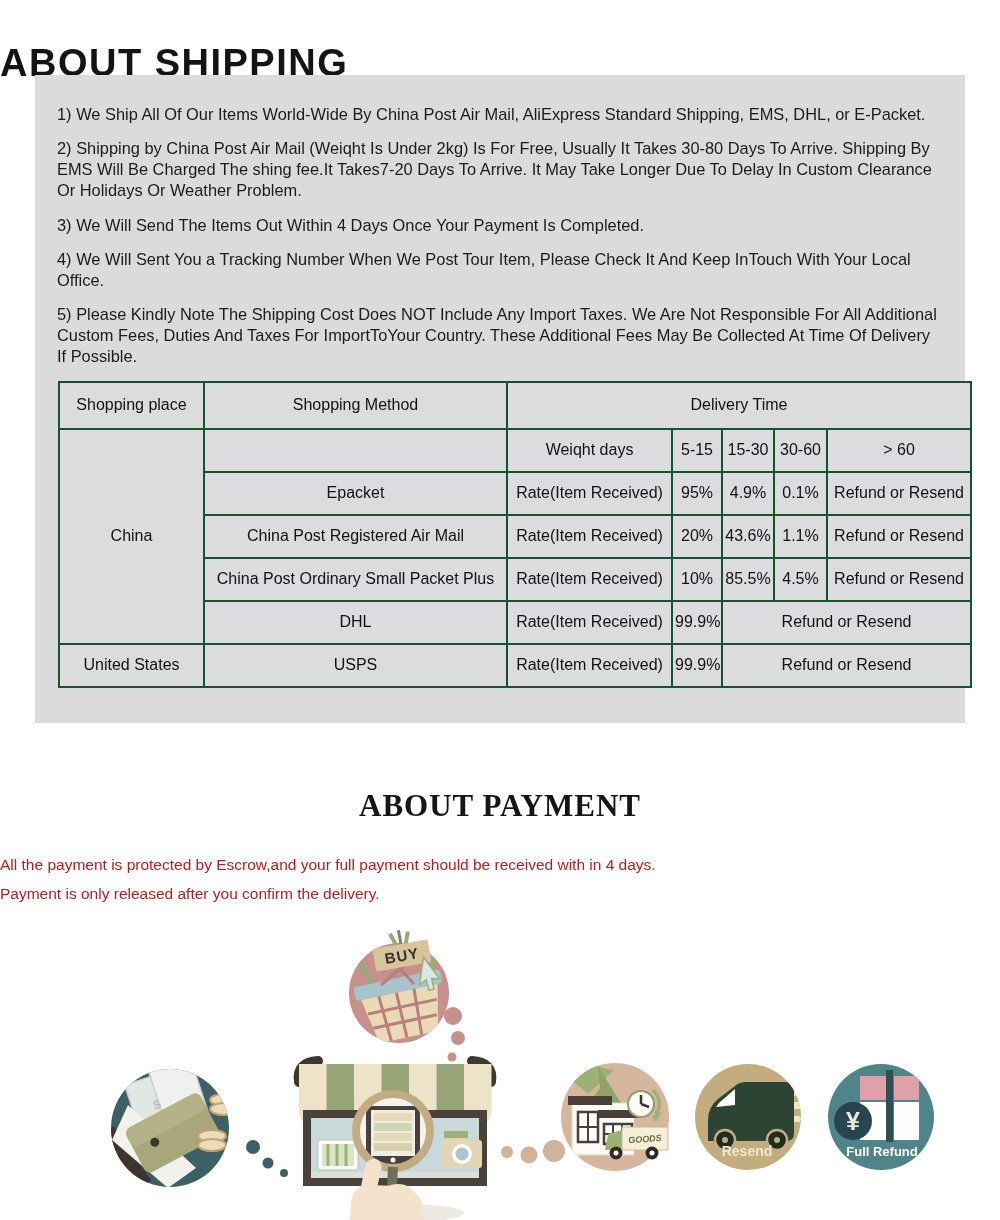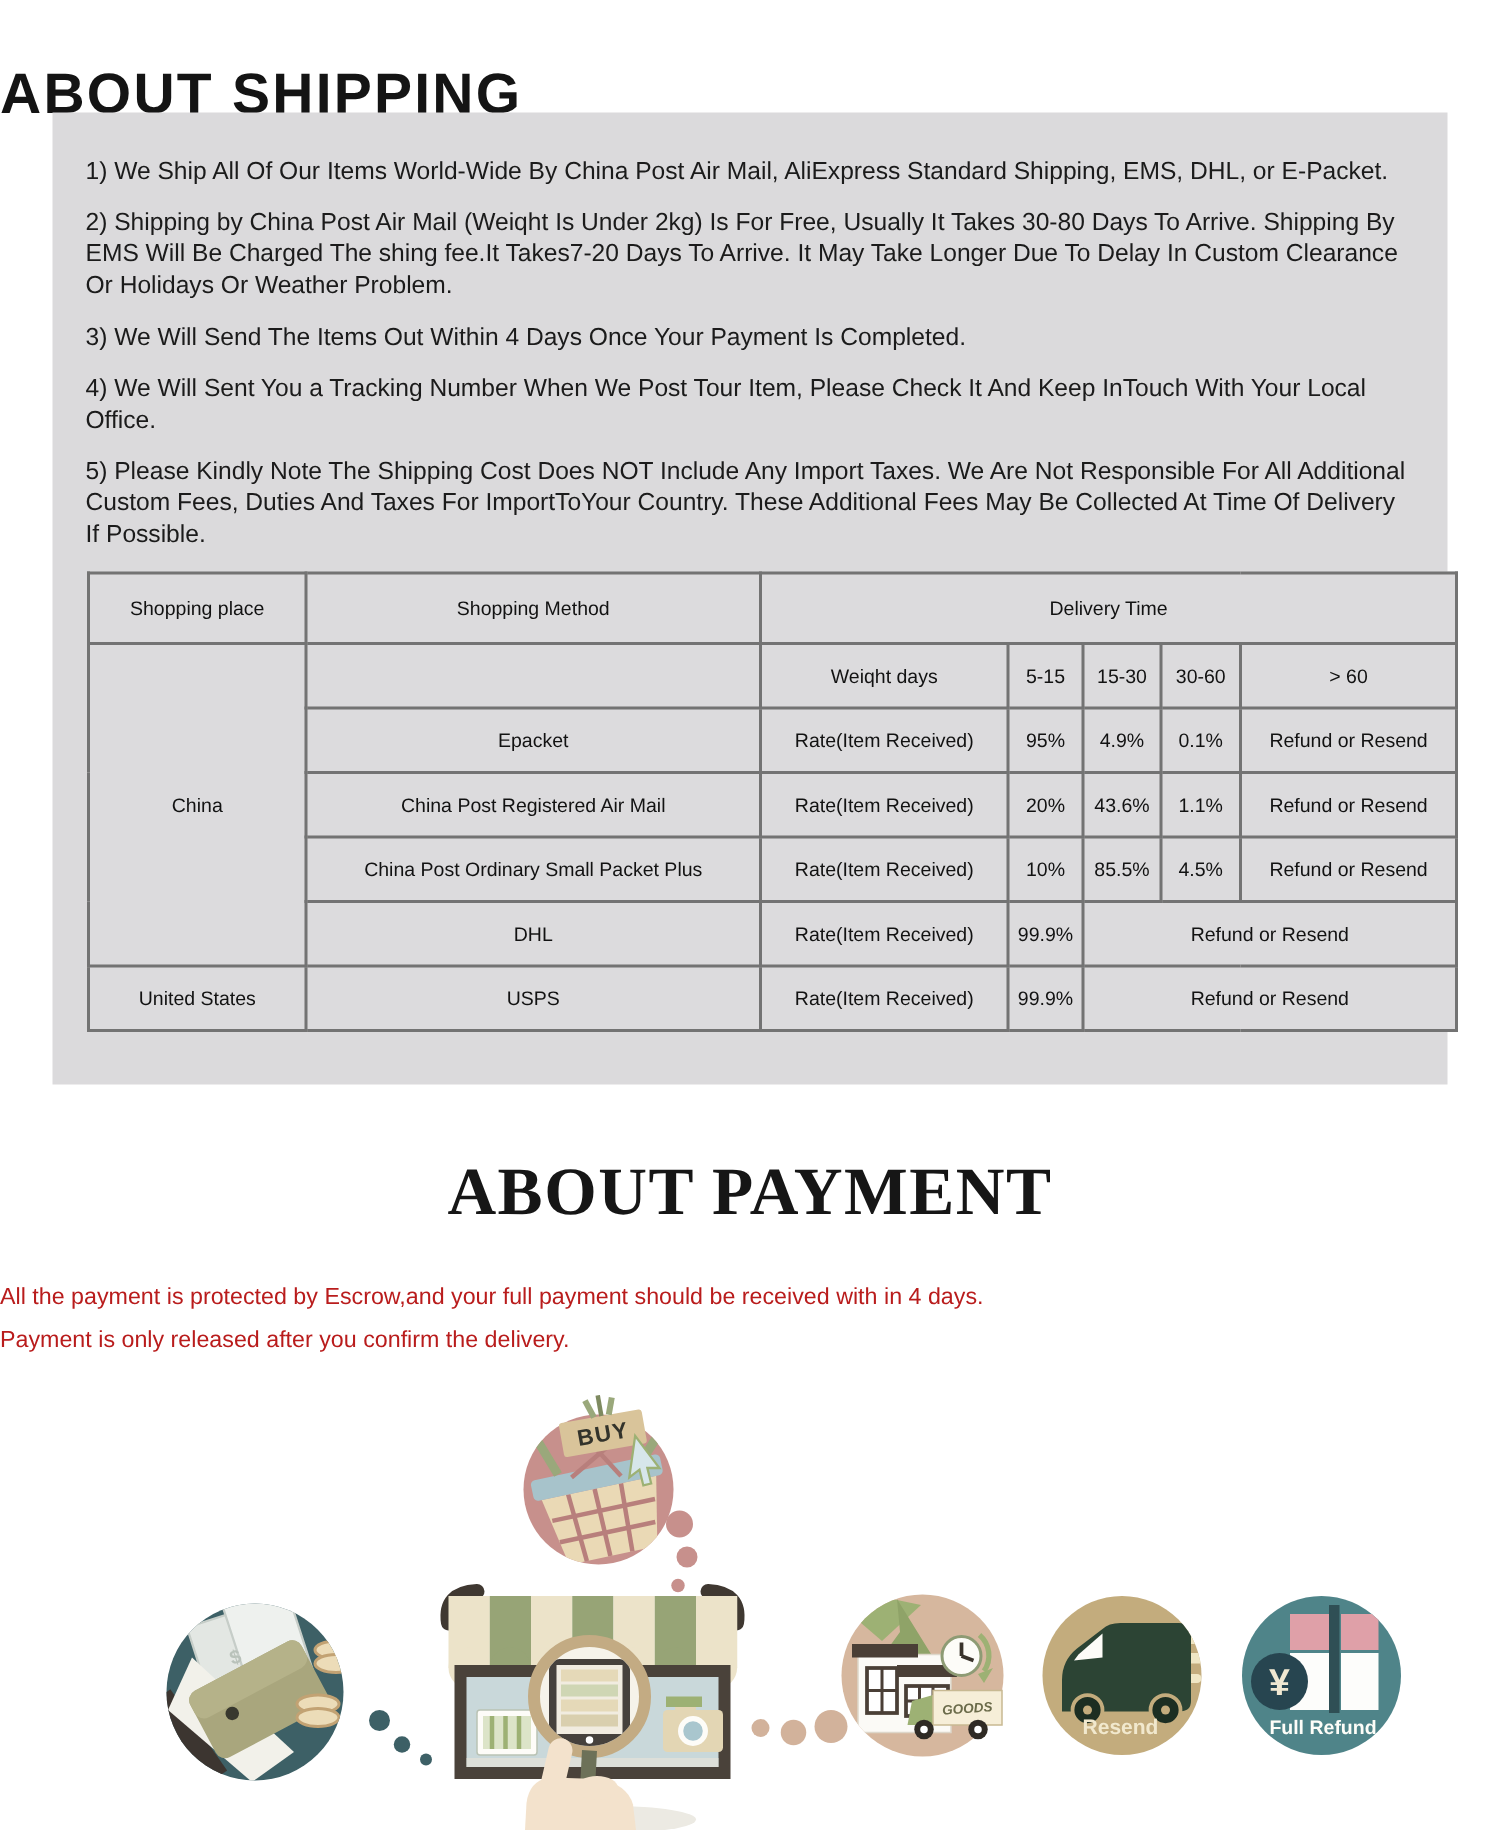--- a/index.html
+++ b/index.html
@@ -14,27 +14,27 @@
   .panel{
     position:absolute;top:75px;left:35px;width:930px;height:648px;
     background:#dbdadc;box-sizing:border-box;padding:17px 22px 0 22px;
   }
   .panel p{margin:12px 0 13px 0;font-size:16.4px;line-height:1.29;color:#1b1b1b;}
   table.shipping-table{
     border-collapse:collapse;width:912px;margin-top:9px;margin-left:1px;
     table-layout:fixed;background:#dcdbdd;
   }
   table.shipping-table td{
-    border:2px solid #737373;text-align:center;vertical-align:middle;
-    font-size:13px;color:#121212;padding:0 2px;height:41px;overflow:hidden;
+    border:2px solid #14532d;text-align:center;vertical-align:middle;
+    font-size:16px;color:#121212;padding:0 2px;height:41px;overflow:hidden;
   }
   table.shipping-table tr.head-row td{height:45px;}
   .payment-title{
-    position:absolute;top:768px;left:0;width:100%;text-align:center;
-    font-family:"Liberation Serif",serif;font-weight:700;font-size:45px;
+    position:absolute;top:788px;left:0;width:100%;text-align:center;
+    font-family:"Liberation Serif",serif;font-weight:700;font-size:31px;
     letter-spacing:1px;color:#161616;
   }
   .payment-sub{
     position:absolute;left:0;width:100%;text-align:left;
     font-size:15.5px;color:#b91c1c;
   }
   .payment-sub.line1{top:856px;}
   .payment-sub.line2{top:885px;}
   .illustration{position:absolute;top:930px;left:0;width:1000px;height:290px;}
   svg text{font-family:"Liberation Sans",sans-serif;}

